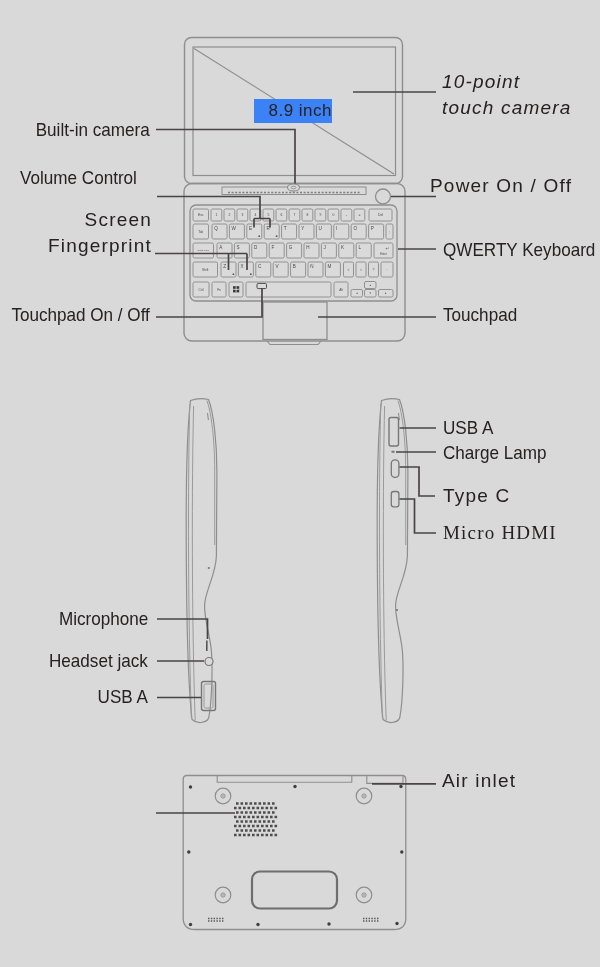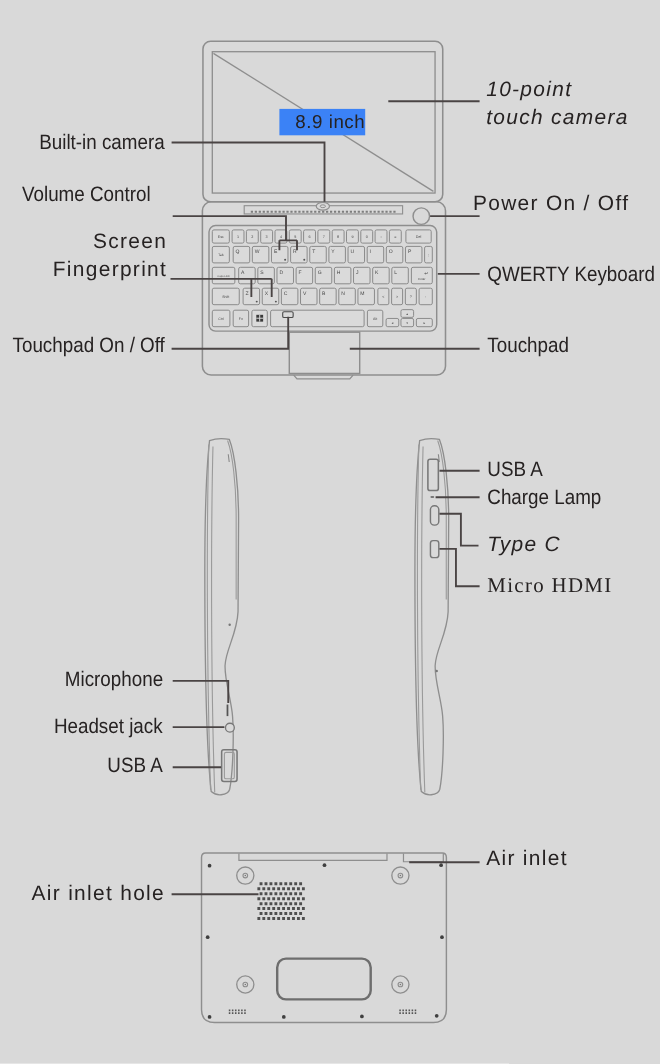--- a/index.html
+++ b/index.html
@@ -286,19 +286,18 @@
 </div>
 <div class="lbl from-left cond" style="left:443px;top:240px;">QWERTY Keyboard</div>
 <div class="lbl from-left cond" style="left:443px;top:305px;">Touchpad</div>
 
 <div class="lbl from-right cond" style="right:452px;top:609px;">Microphone</div>
 <div class="lbl from-right cond" style="right:452px;top:651px;">Headset jack</div>
 <div class="lbl from-right cond" style="right:452px;top:687px;">USB A</div>
 
 <div class="lbl from-left cond" style="left:443px;top:418px;">USB A</div>
 <div class="lbl from-left cond" style="left:443px;top:443px;">Charge Lamp</div>
-<div class="lbl from-left sp" style="left:443px;top:486px;font-style:italic;">Type C</div>
+<div class="lbl from-left sp" style="left:443px;top:486px;">Type C</div>
 <div class="lbl from-left sp" style="left:443px;top:523px;font-family:Liberation Serif, serif;">Micro HDMI</div>
 
 <div class="lbl from-left sp" style="left:442px;top:771px;">Air inlet</div>
-<div class="lbl from-right sp" style="right:450px;top:803px;">Air inlet hole</div>
 
 </div>
 
 </body></html>

